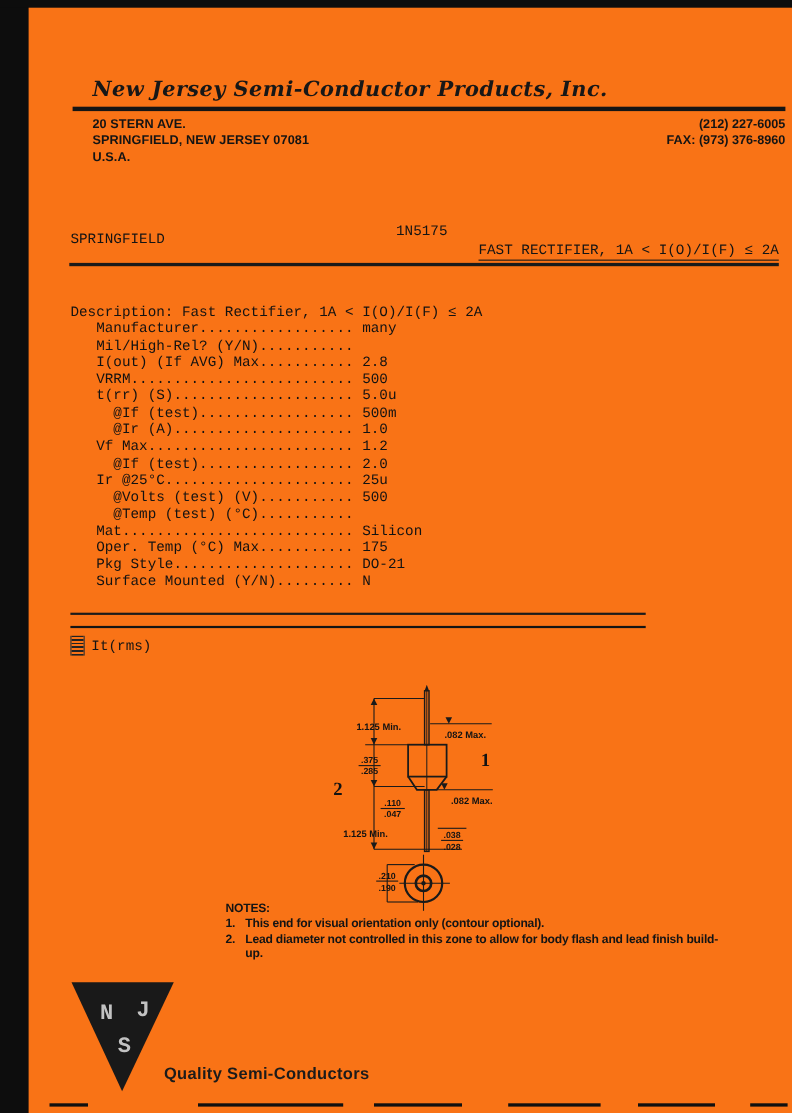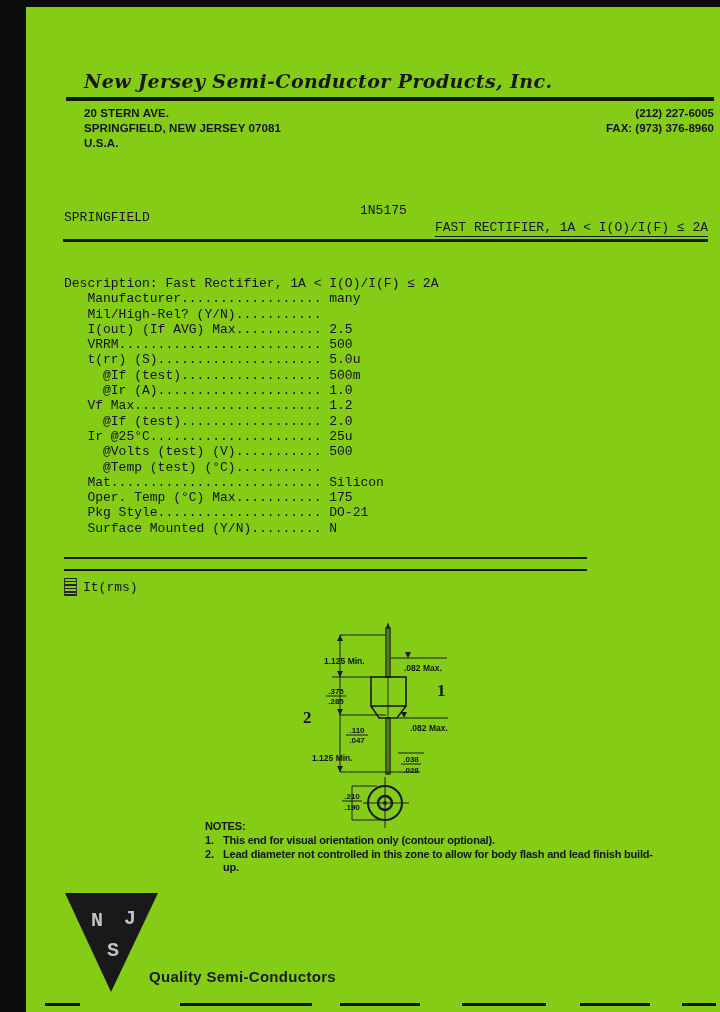--- a/index.html
+++ b/index.html
@@ -1,17 +1,17 @@
 <!DOCTYPE html>
 <html><head>
 <meta charset="utf-8">
 <style>
   html,body { margin:0; padding:0; background:#888; }
   #page {
-    position:relative; width:720px; height:1012px; background:#84cc16;
+    position:relative; width:720px; height:1012px; background:#f97316;
     overflow:hidden; font-family:"Liberation Sans", sans-serif; color:#141414;
   }
   .abs { position:absolute; }
   .mono { font-family:"Liberation Mono", monospace; }
 
   
   .border-left { left:0; top:0; width:26px; height:1012px; background:#0d0d0d; }
   .border-top  { left:0; top:0; width:720px; height:7px; background:#0d0d0d; }
 
   
@@ -83,21 +83,21 @@
 
   <div class="abs params-label mono">SPRINGFIELD</div>
   <div class="abs part-number mono">1N5175</div>
   <div class="abs subtitle mono"><span>FAST RECTIFIER, 1A &lt; I(O)/I(F) ≤ 2A</span></div>
   <div class="abs title-rule"></div>
 
   <div class="abs params">
     <div class="pline">Description: Fast Rectifier, 1A &lt; I(O)/I(F) ≤ 2A</div>
     <div class="pline">   Manufacturer.................. many</div>
     <div class="pline">   Mil/High-Rel? (Y/N)...........</div>
-    <div class="pline">   I(out) (If AVG) Max........... 2.5</div>
+    <div class="pline">   I(out) (If AVG) Max........... 2.8</div>
     <div class="pline">   VRRM.......................... 500</div>
     <div class="pline">   t(rr) (S)..................... 5.0u</div>
     <div class="pline">     @If (test).................. 500m</div>
     <div class="pline">     @Ir (A)..................... 1.0</div>
     <div class="pline">   Vf Max........................ 1.2</div>
     <div class="pline">     @If (test).................. 2.0</div>
     <div class="pline">   Ir @25°C...................... 25u</div>
     <div class="pline">     @Volts (test) (V)........... 500</div>
     <div class="pline">     @Temp (test) (°C)...........</div>
     <div class="pline">   Mat........................... Silicon</div>

